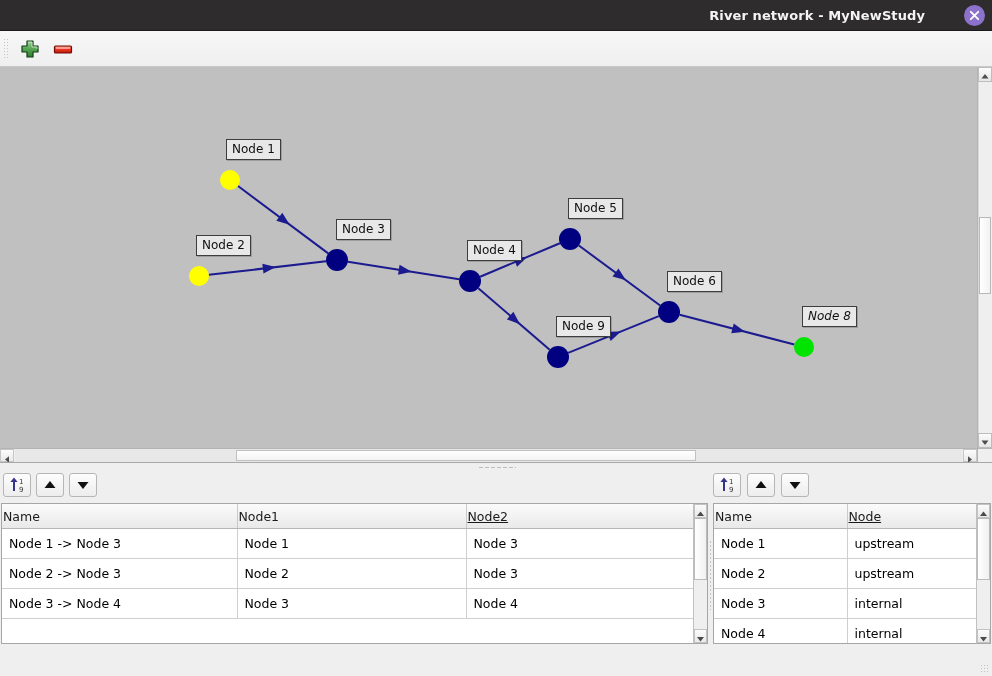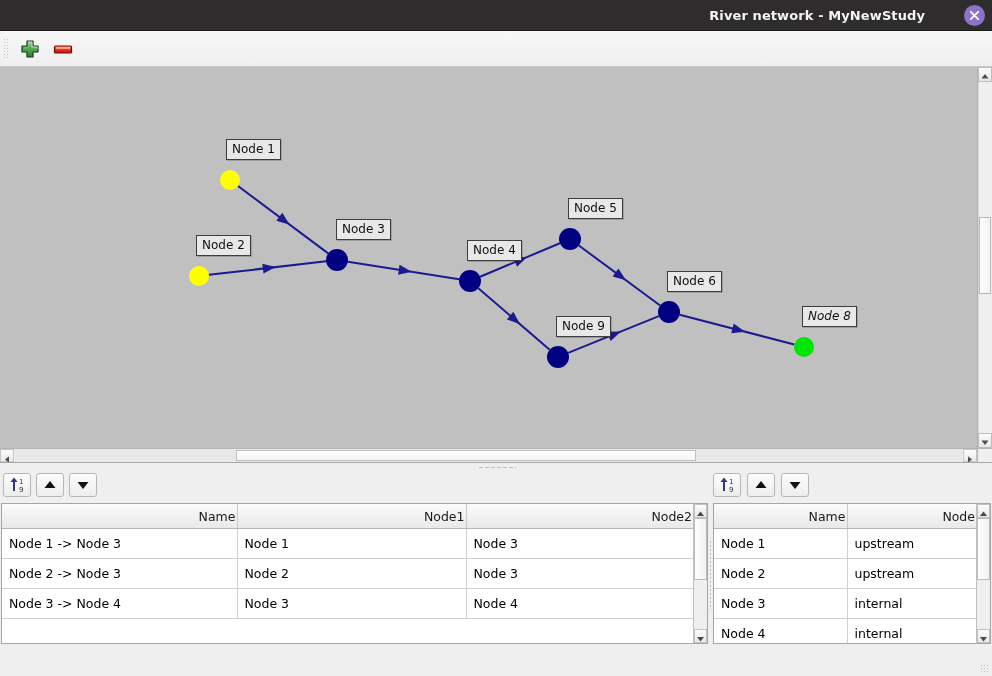--- a/index.html
+++ b/index.html
@@ -220,24 +220,24 @@
     table-layout: fixed;
     font-size: 12.5px;
   }
   table.grid th {
     height: 22px;
     background: linear-gradient(#fbfbfb,#e9e9e9);
     border-right: 1px solid #c9c9c9;
     border-bottom: 1px solid #b5b5b5;
     font-weight: normal;
     color: #1a1a1a;
-    text-align: right;
+    text-align: left;
     user-select: none;
   }
-  table.grid th:last-child { border-right: none; }
+  table.grid th:last-child { border-right: none; text-decoration: underline; }
   table.grid td {
     height: 29px;
     border-right: 1px solid #cfcfcf;
     border-bottom: 1px solid #cfcfcf;
     padding: 0 0 0 7px;
     color: #000000;
     white-space: nowrap;
     overflow: hidden;
     background: #fff;
   }

